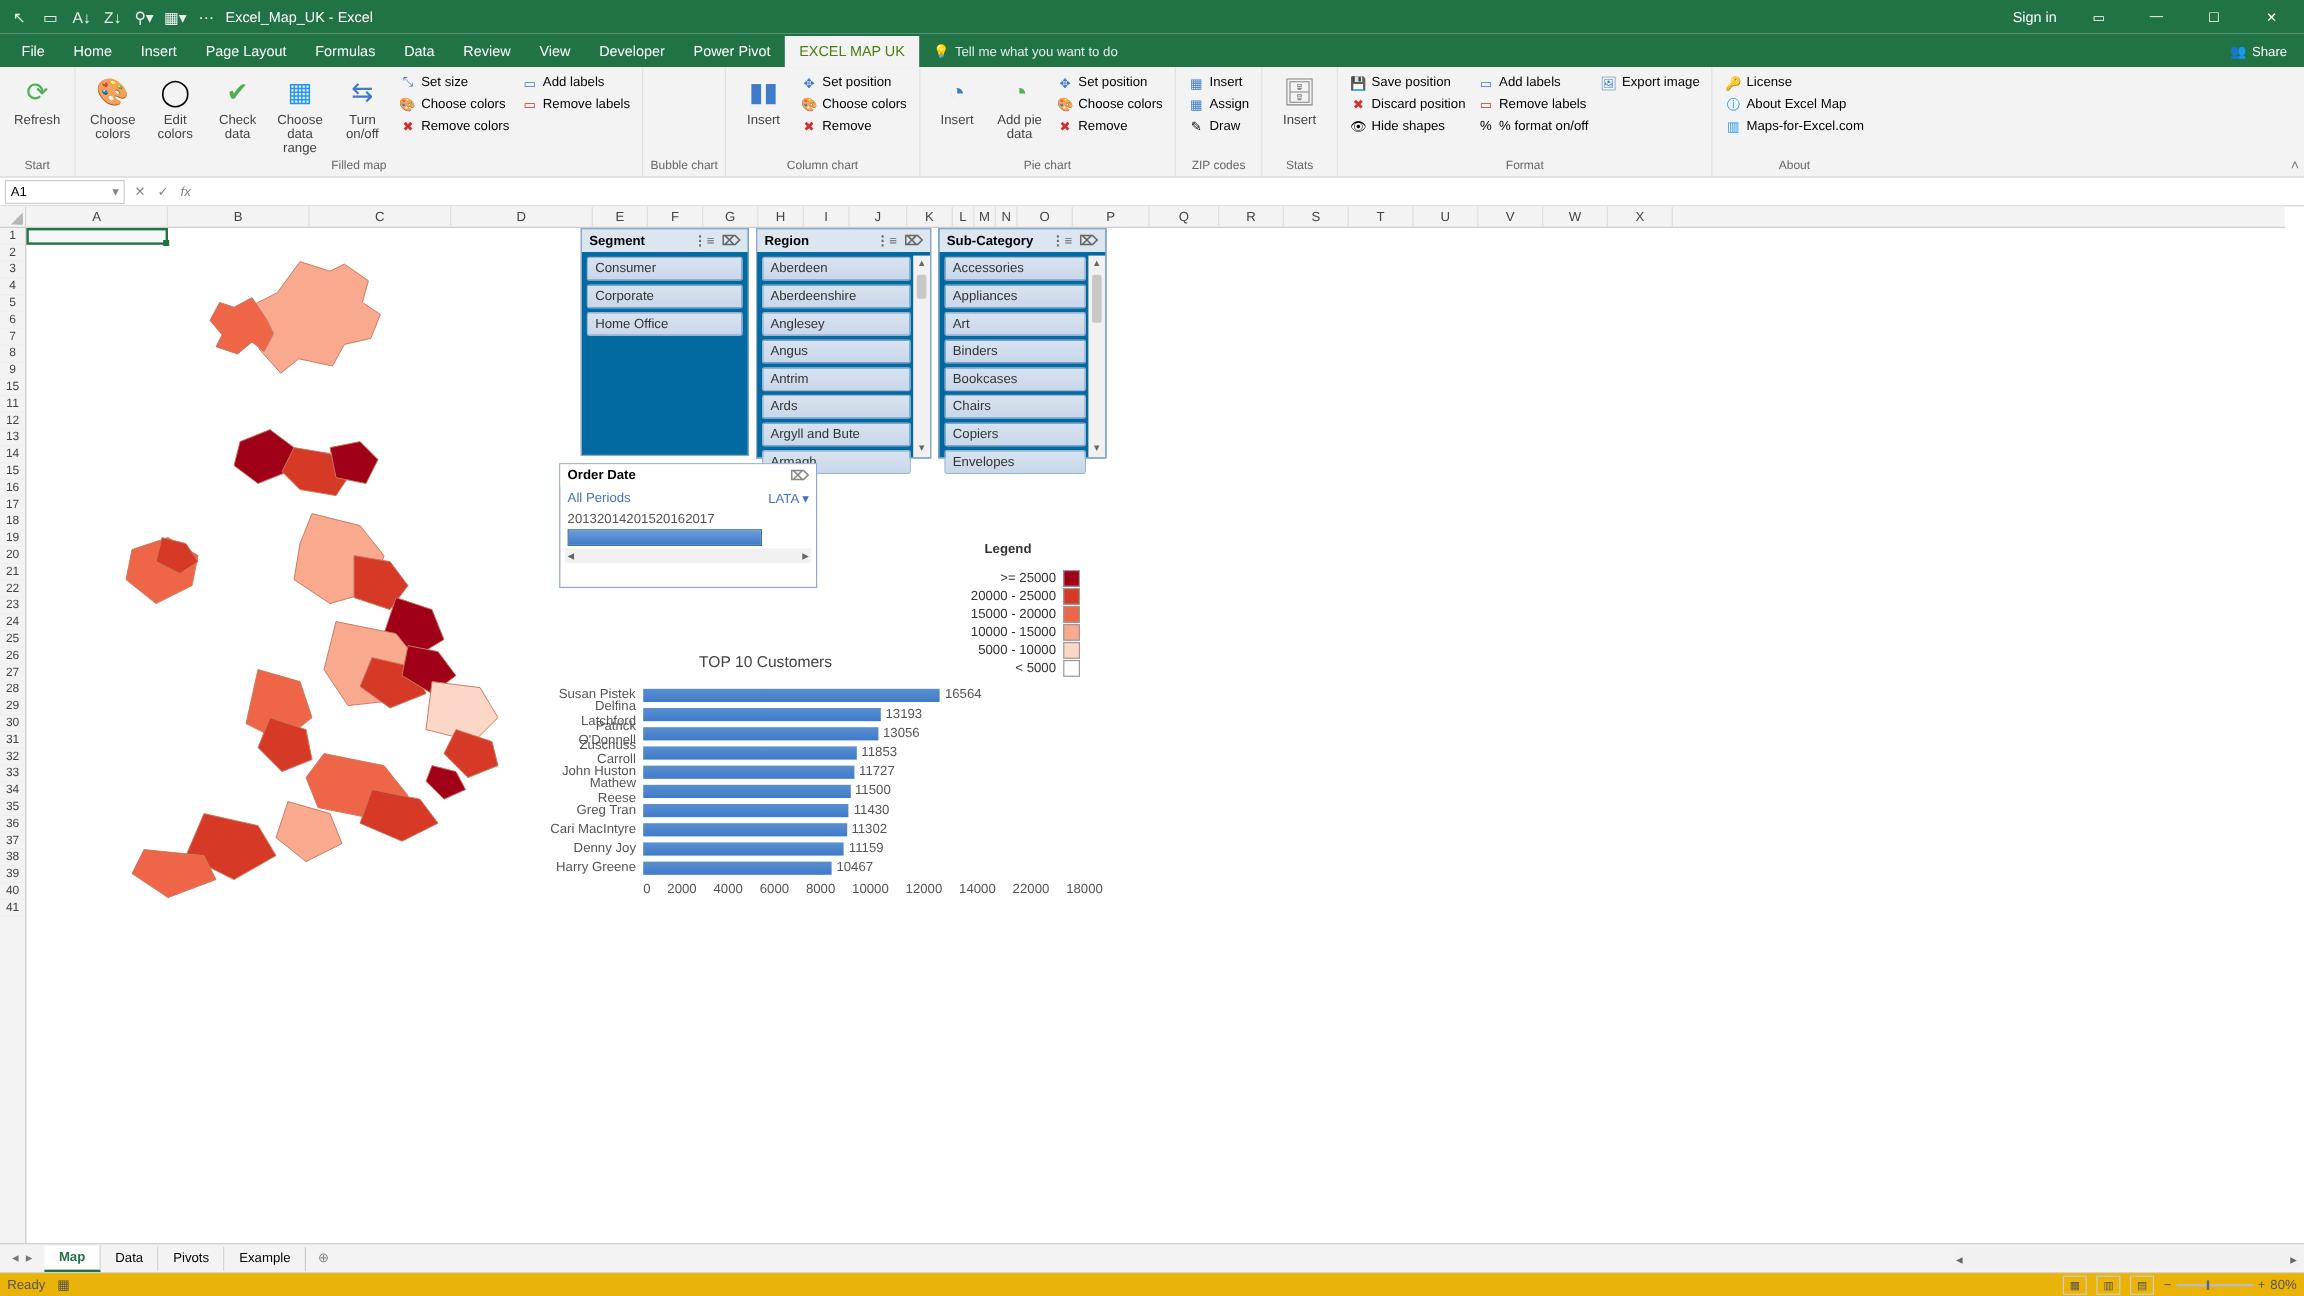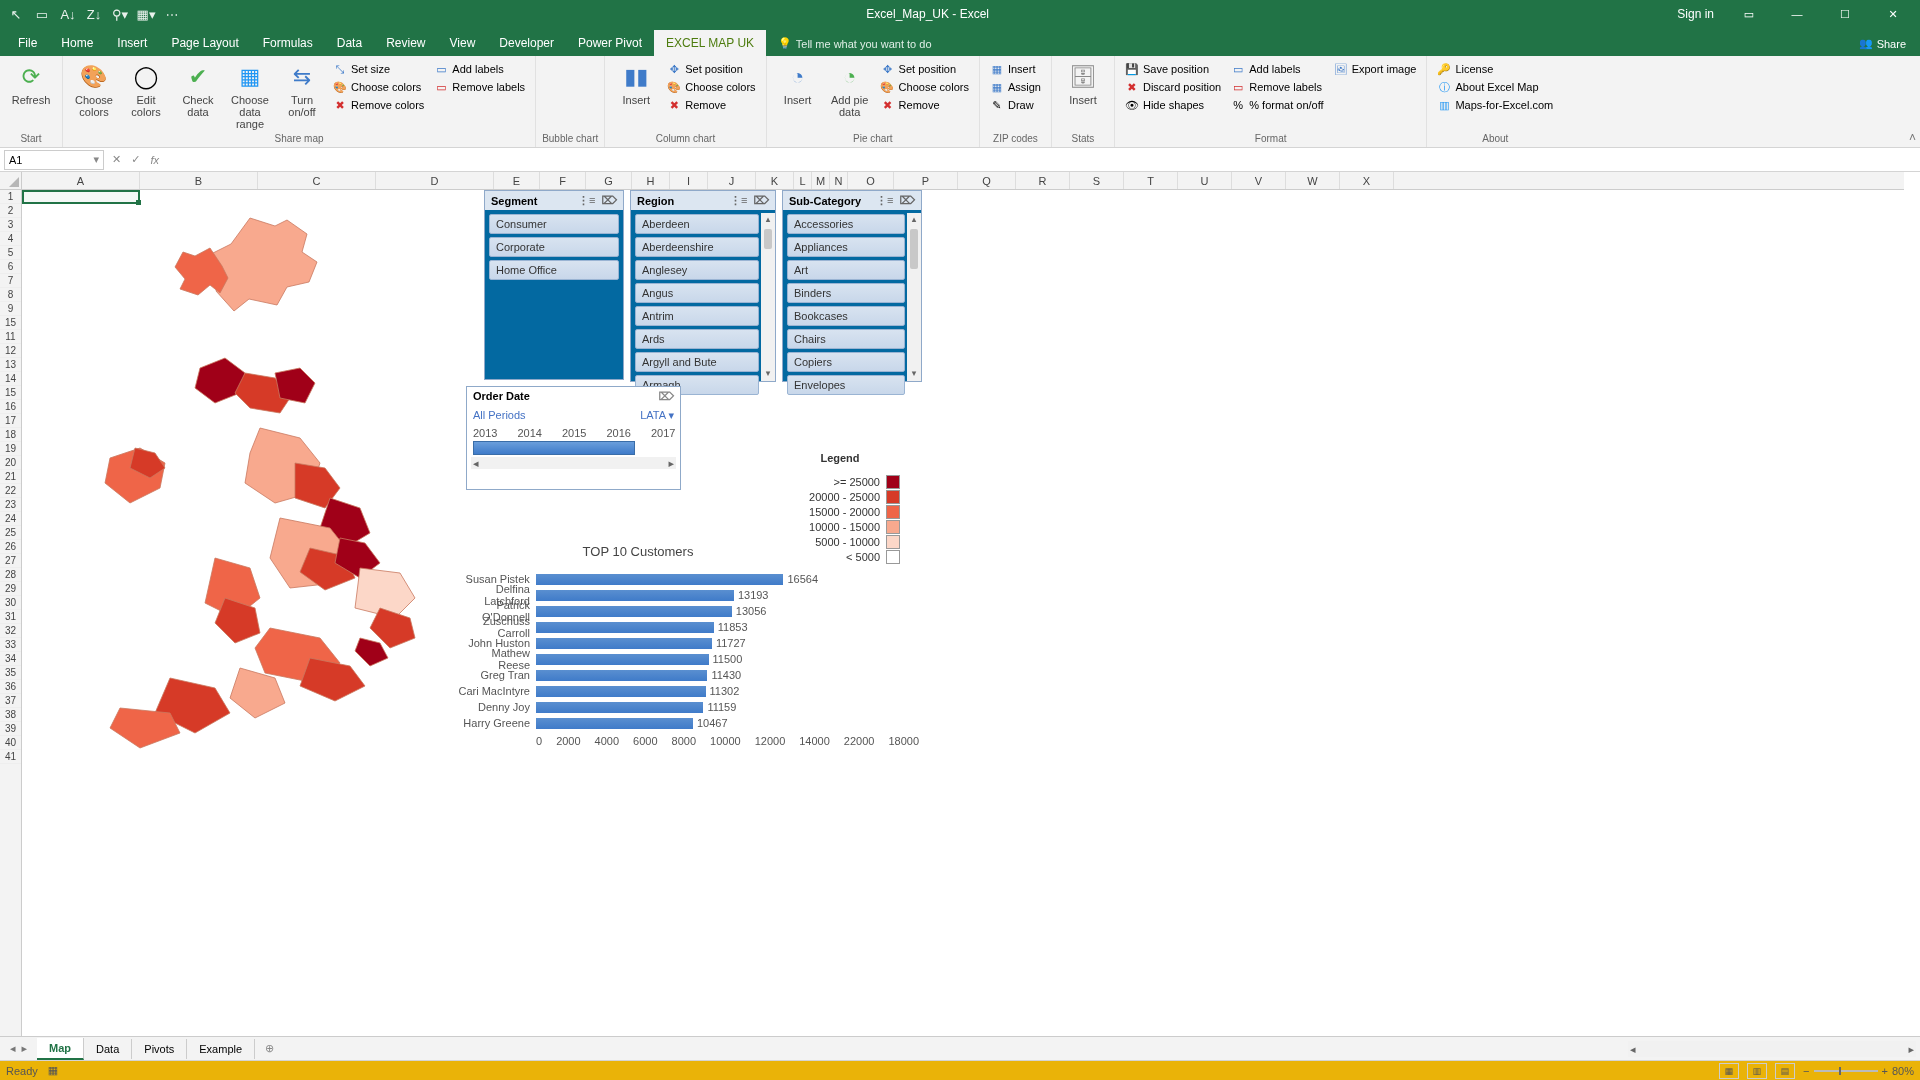--- a/index.html
+++ b/index.html
@@ -2,21 +2,21 @@
 <html><head>
 <meta charset="utf-8">
 <style>
 *{box-sizing:border-box;margin:0;padding:0;font-family:"Segoe UI",Arial,sans-serif;font-size:11px}
 body{background:#fff;overflow:hidden;user-select:none}
 
 
 .titlebar{height:28px;background:#217346;display:flex;align-items:center;color:#fff}
 .qat{display:flex;align-items:center;gap:10px;padding:0 8px}
 .qat span{width:16px;height:16px;display:flex;align-items:center;justify-content:center;font-size:13px;color:#fff;opacity:.9}
-.titlecenter{flex:1;text-align:center;font-size:12px}
+.titlecenter{flex:1;font-size:12px}
 .winbtns{display:flex;align-items:center;gap:2px;padding-right:4px}
 .winbtns .signin{padding:0 10px;font-size:12px}
 .winbtns .wb{width:46px;height:28px;display:flex;align-items:center;justify-content:center;font-size:11px}
 
 
 .tabs{height:28px;background:#217346;display:flex;align-items:flex-end;color:#fff;padding-left:6px}
 .tabs .tab{padding:6px 12px;font-size:12px;cursor:pointer}
 .tabs .tab.active{background:#f3f3f3;color:#4d7c0f}
 .tabs .tellme{display:flex;align-items:center;gap:4px;padding:6px 12px;font-size:12px;color:#dfeee6}
 .tabs .share{margin-left:auto;padding:6px 14px;display:flex;align-items:center;gap:4px}
@@ -58,21 +58,21 @@
 .slicer .sitems{padding:4px;overflow:hidden}
 .sitem{background:linear-gradient(#d8e3f0,#c8d7ea);border:1px solid #9ab4d3;border-radius:2px;padding:3px 6px;margin-bottom:3px;font-size:11px;color:#333}
 .vscroll{position:absolute;right:0;top:22px;bottom:0;width:14px;background:#f1f1f1;display:flex;flex-direction:column;align-items:center}
 .vscroll .arr{height:14px;font-size:9px;color:#666;line-height:12px}
 .vscroll .thumb{width:8px;background:#c8c8c8;border-radius:2px}
 
 
 .timeline{position:absolute;background:#fff;border:1px solid #8fa9c9}
 .timeline .thdr{display:flex;justify-content:space-between;padding:3px 6px;font-size:11px;font-weight:600;background:#fff}
 .timeline .tinfo{display:flex;justify-content:space-between;padding:3px 6px;font-size:10px;color:#4472c4}
-.timeline .tyears{display:flex;padding:2px 6px 0;font-size:10px;color:#555;gap:20px}
+.timeline .tyears{display:flex;padding:2px 6px 0;font-size:10px;color:#555;}
 .timeline .tbar{margin:2px 6px;height:14px;background:linear-gradient(#6a9edb,#3f7bc9);border:1px solid #3a6da8;width:76%}
 .timeline .tscroll{margin:2px 4px 4px;height:12px;background:#f1f1f1;display:flex;align-items:center;justify-content:space-between;font-size:9px;color:#666;padding:0 2px}
 
 
 .legend{position:absolute;font-size:10px;color:#333}
 .legend .ltitle{text-align:center;font-weight:600;margin-bottom:10px}
 .legend .lrow{display:flex;align-items:center;justify-content:flex-end;gap:6px;height:15px}
 .legend .lrow .txt{text-align:right;width:90px}
 .legend .lrow .sw{width:14px;height:14px;border:1px solid #999}
 
@@ -201,21 +201,21 @@
         <div class="smbtn">
             <span class="ico" style="color:#3f7bc9">▭</span>
             <span>Add labels</span>
           </div>
         <div class="smbtn">
             <span class="ico" style="color:#d32f2f">▭</span>
             <span>Remove labels</span>
           </div>
       </div>
     </div>
-    <div class="label">Share map</div>
+    <div class="label">Filled map</div>
   </div>
 
   <div class="group" style="min-width:40px">
     <div class="buttons"></div>
     <div class="label">Bubble chart</div>
   </div>
 
   <div class="group">
     <div class="buttons">
       <div class="bigbtn">

